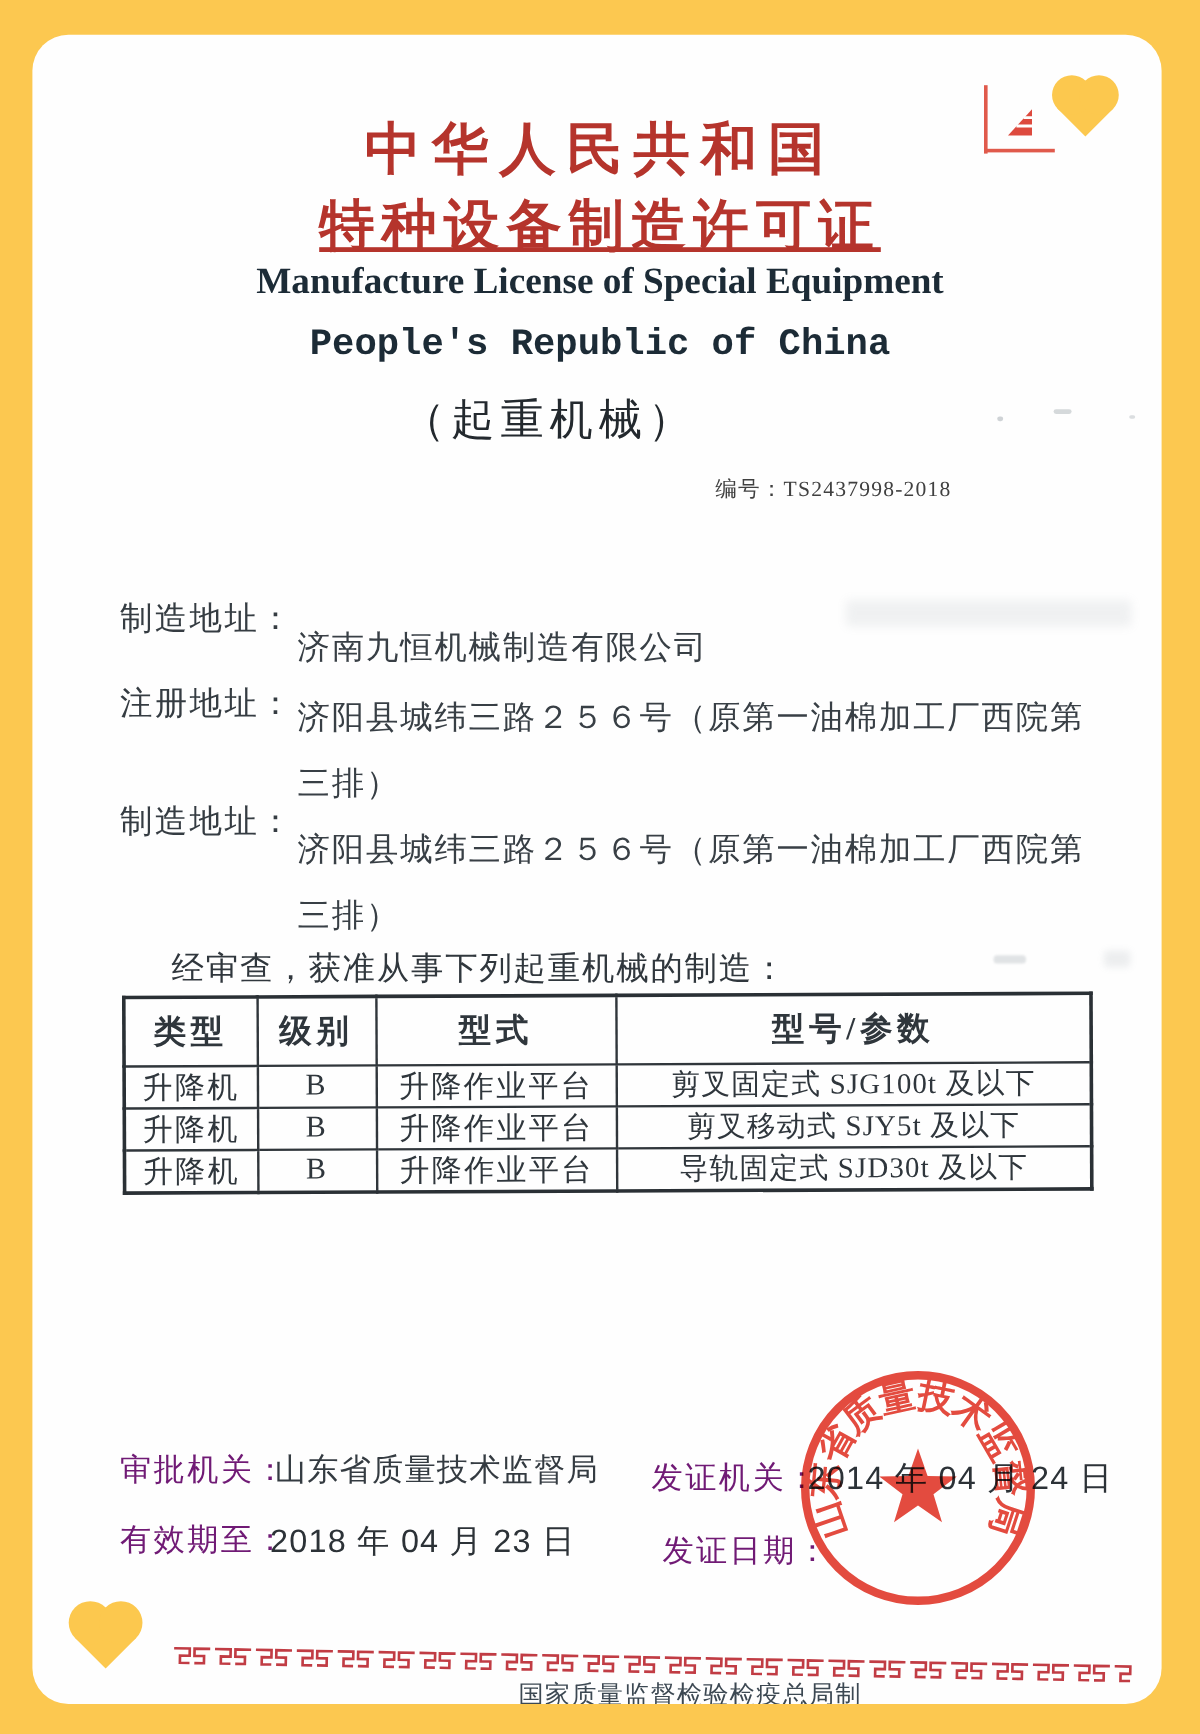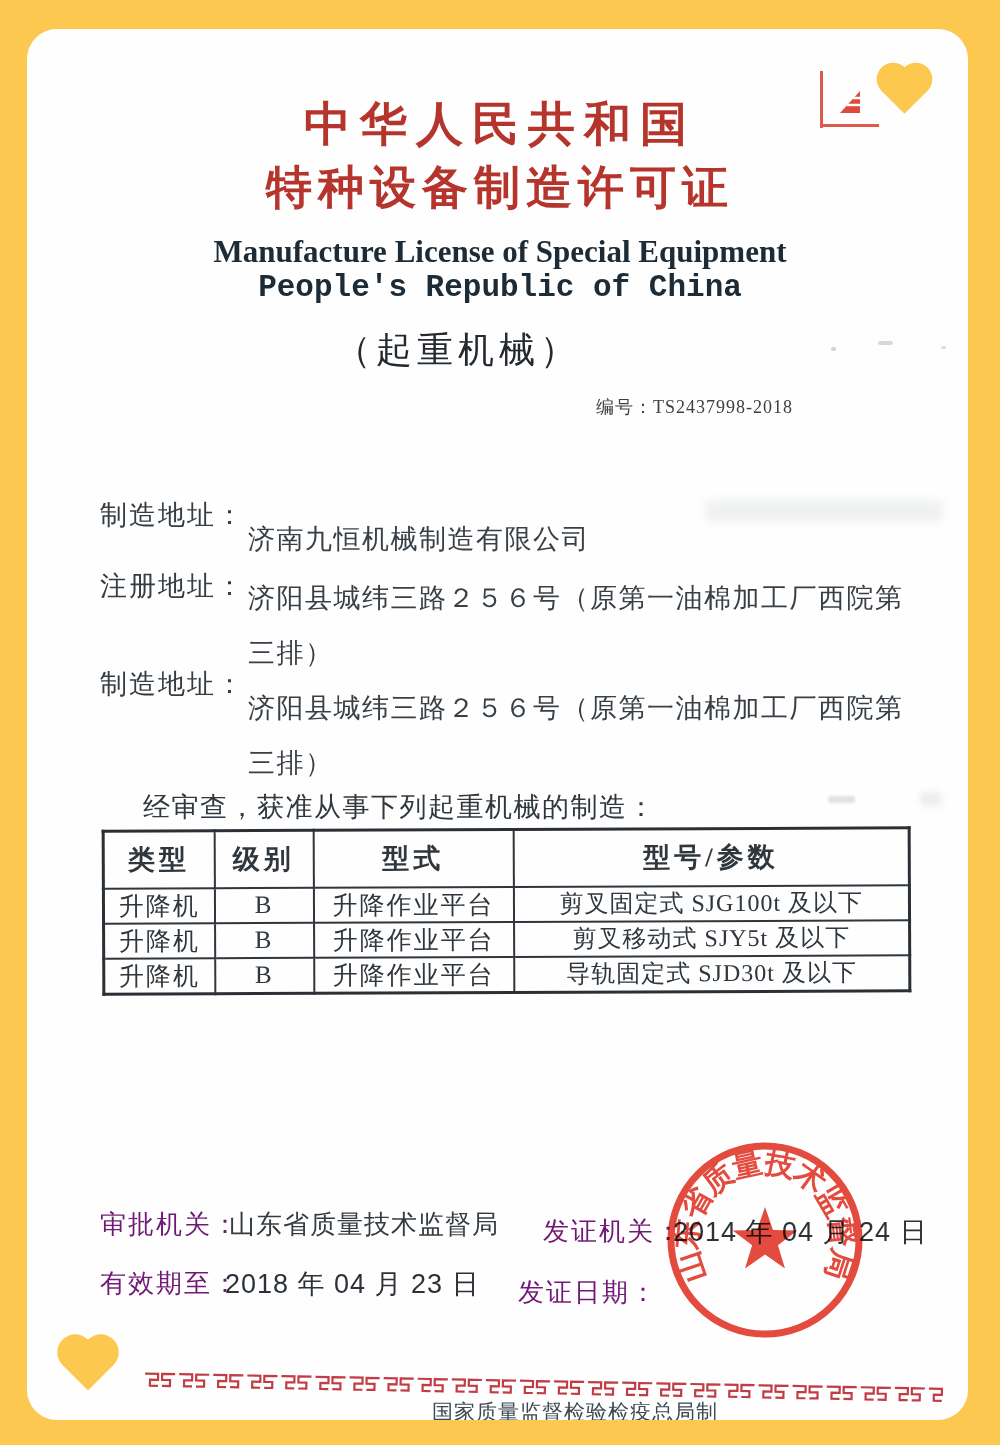--- a/index.html
+++ b/index.html
@@ -12,23 +12,23 @@
   }
   .card {
     position:absolute; left:27px; top:29px; width:941px; height:1391px;
     background:#fefefe; border-radius:30px; z-index:1;
   }
   .abs { position:absolute; white-space:nowrap; z-index:2; }
 
   
   .cn-title { left:0; right:0; text-align:center; color:#b5342c; font-weight:bold; }
   .cn-title.l1 { top:93px;  font-size:47px; letter-spacing:9px; }
-  .cn-title.l2 { top:157px; font-size:46px; letter-spacing:6px; }
+  .cn-title.l2 { top:157px; font-size:46px; letter-spacing:6px;text-decoration:underline; }
   .en-title { left:0; right:0; text-align:center; color:#1c2b36; font-weight:bold; font-size:31px; }
-  .en-title.l1 { top:234px; }
+  .en-title.l1 { top:216px; }
   .en-title.l2 { top:270px;font-family:Liberation Mono, monospace; }
   .subtitle { left:0; right:0; top:326px; text-align:center; font-size:36px; color:#23292e;
               letter-spacing:5px; transform:translateX(-42px); }
   .license-no { left:596px; top:395px; font-size:18px; color:#404040; letter-spacing:1px; }
 
   
   .field-label { left:100px; font-size:27px; color:#353c42; letter-spacing:2px; }
   .field-value { left:248px; font-size:27px; color:#383f45; letter-spacing:1.5px;margin-top:24px; }
   .approval-line { left:143px; top:789px; font-size:27px; color:#30373d; letter-spacing:1.5px;text-align:center; }
 
@@ -149,21 +149,21 @@
   </tr>
 </tbody>
   </table>
 
 <div class="abs f-label" style="left:100px; top:1207px">审批机关：</div>
 <div class="abs f-value" style="left:229px; top:1207px">山东省质量技术监督局</div>
 <div class="abs f-label" style="left:543px; top:1214px">发证机关：</div>
 
 <div class="abs f-label" style="left:100px; top:1266px">有效期至：</div>
 <div class="abs date-val" style="left:225px; top:1266px">2018 年 04 月 23 日</div>
-<div class="abs f-label" style="left:518px; top:1275px">发证日期：</div>
+<div class="abs f-label" style="left:552px; top:1275px">发证日期：</div>
 <div class="abs date-val" style="left:673px; top:1214px">2014 年 04 月 24 日</div>
 
 <svg class="seal" width="204" height="204" viewBox="0 0 204 204" xmlns="http://www.w3.org/2000/svg" xmlns:xlink="http://www.w3.org/1999/xlink">
   <defs>
     <path id="sealArc" d="M44.3,139 A68,68 0 1 1 159.7,139" fill="none"></path>
   </defs>
   <circle cx="102" cy="102" r="94" fill="none" stroke="#e23b2e" stroke-width="7"></circle>
   <polygon fill="#e23b2e" points="102,69 110,92 134.3,92.5 114.9,107.2 122,130.5 102,116.6 82,130.5 89.1,107.2 69.7,92.5 94,92"></polygon>
   <text font-size="30" font-weight="bold" fill="#e23b2e" letter-spacing="1">
     <textPath href="#sealArc" xlink:href="#sealArc" startOffset="0" textLength="288">山东省质量技术监督局</textPath>

